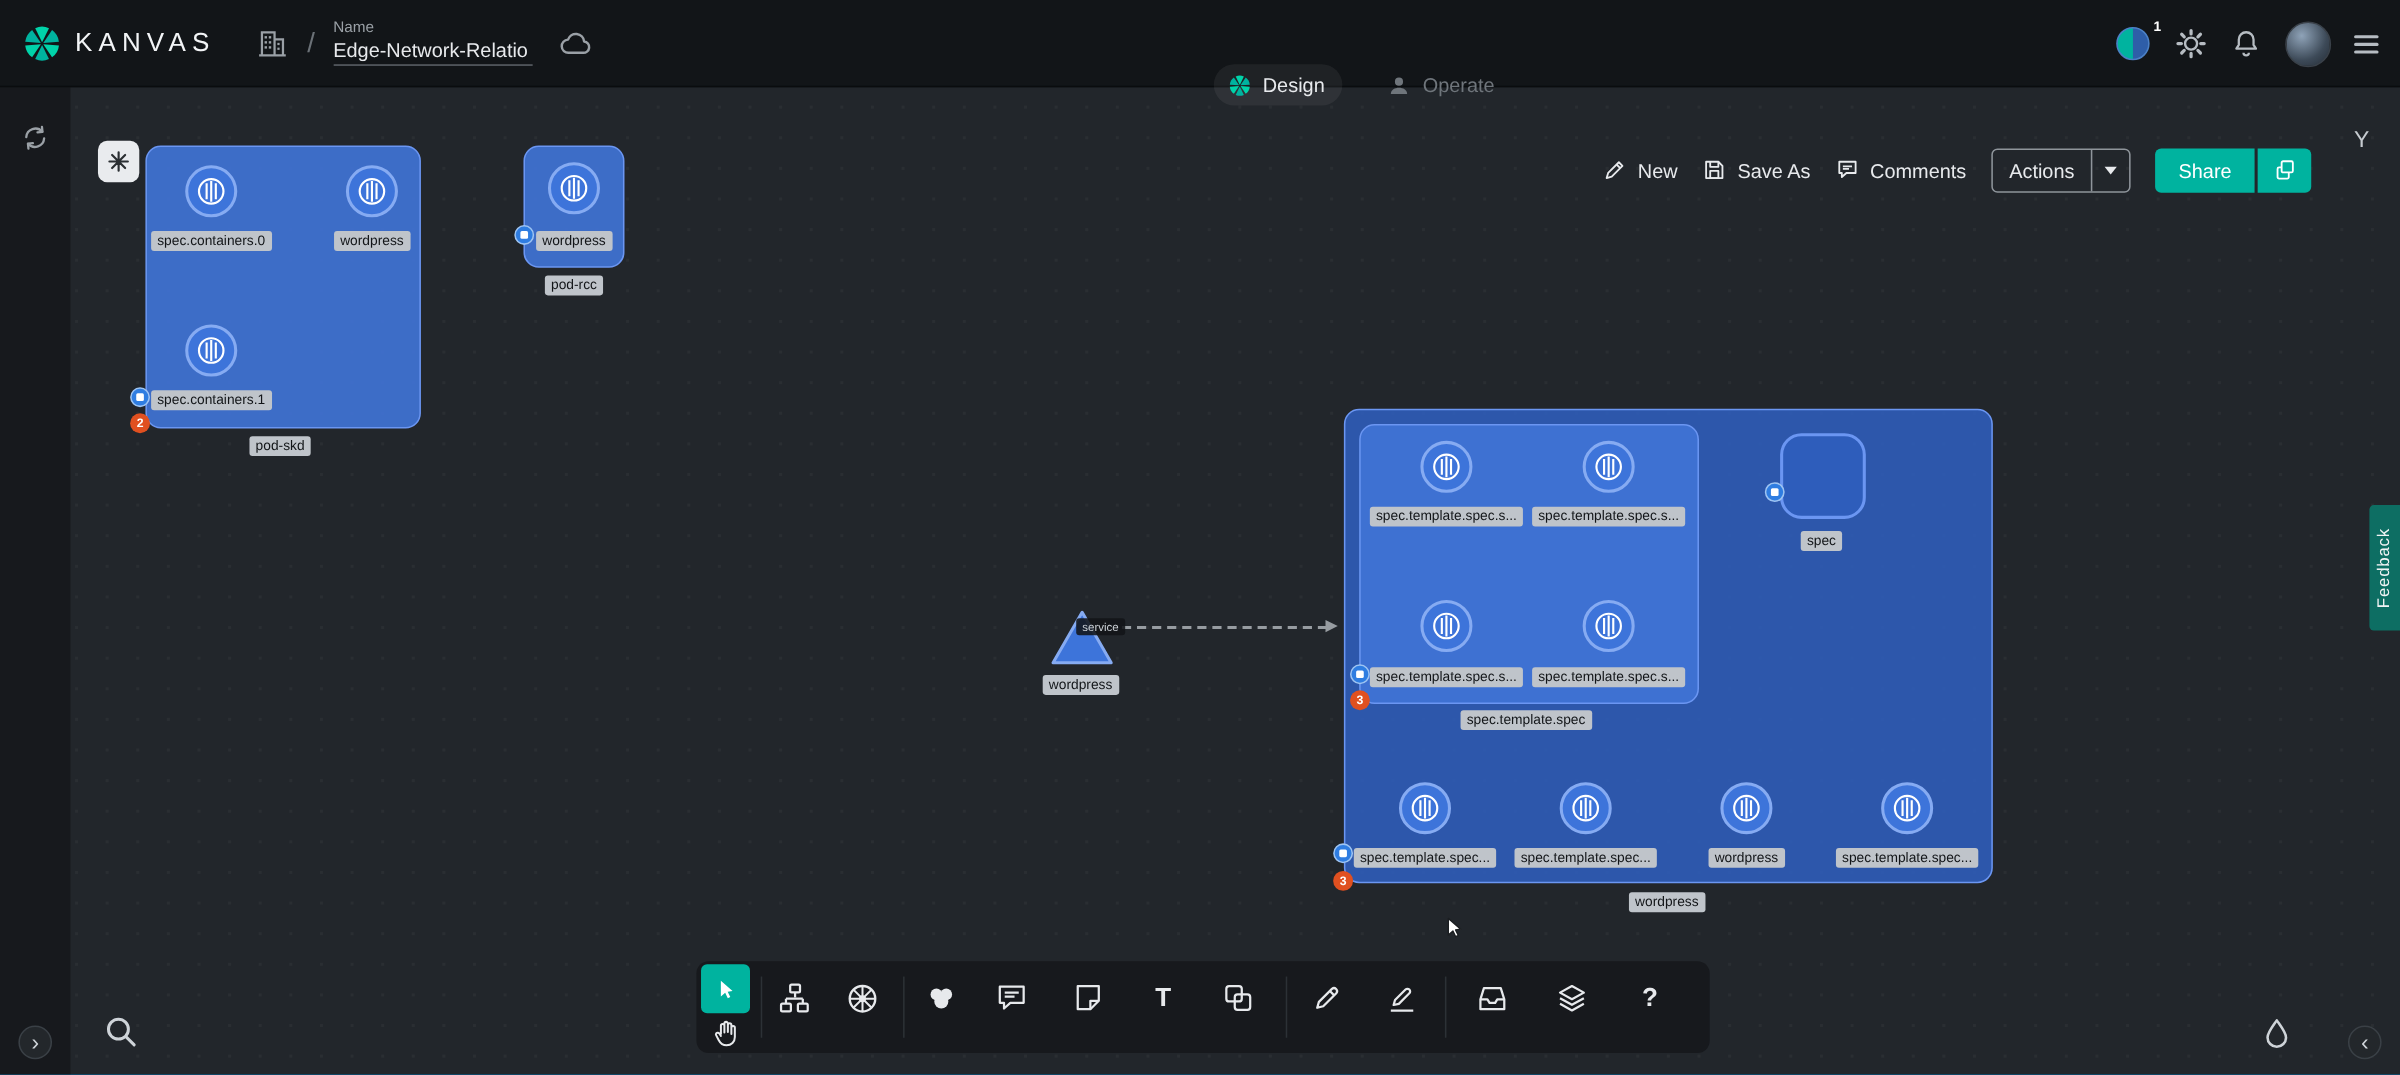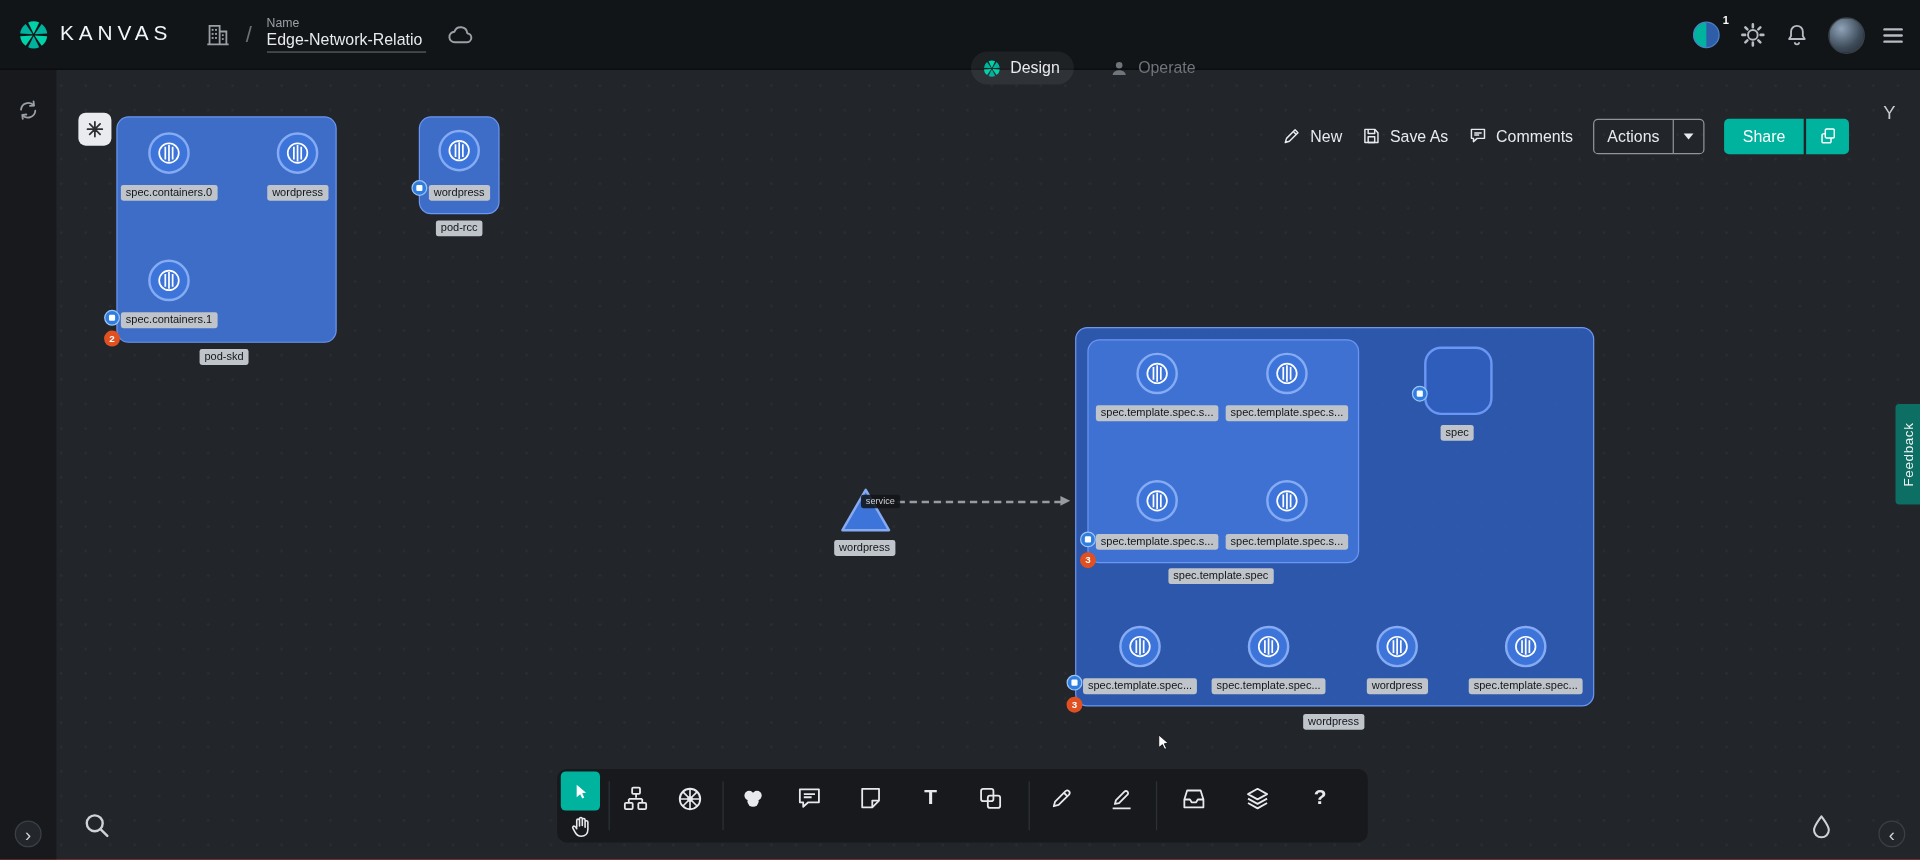--- a/index.html
+++ b/index.html
@@ -1,17 +1,17 @@
 <!DOCTYPE html>
 <html><head>
 <meta charset="utf-8">
 <style>
   * { margin:0; padding:0; box-sizing:border-box; }
   html,body { background:#0d0f11; }
-  #stage { width:1920px; height:860px; overflow:hidden; position:relative; background:#ef4444; }
+  #stage { width:1920px; height:860px; overflow:hidden; position:relative; background:#0369a1; }
   #app { width:1568px; height:702px; position:relative; transform:scale(1.2244898); transform-origin:0 0;
          background:#22262b; font-family:"Liberation Sans", sans-serif; overflow:hidden;
          background-image: radial-gradient(rgba(255,255,255,0.035) 1px, transparent 1.2px);
          background-size: 20px 20px; }
 
   
   .header { position:absolute; left:0; top:0; width:1568px; height:57px; background:#121518;
             display:flex; align-items:center; z-index:30; border-bottom:1px solid #0a0c0e; }
   .brand { display:flex; align-items:center; gap:8px; margin-left:14px; }
   .brand-text { color:#f2f4f6; font-size:17px; letter-spacing:4px; font-weight:500; }

